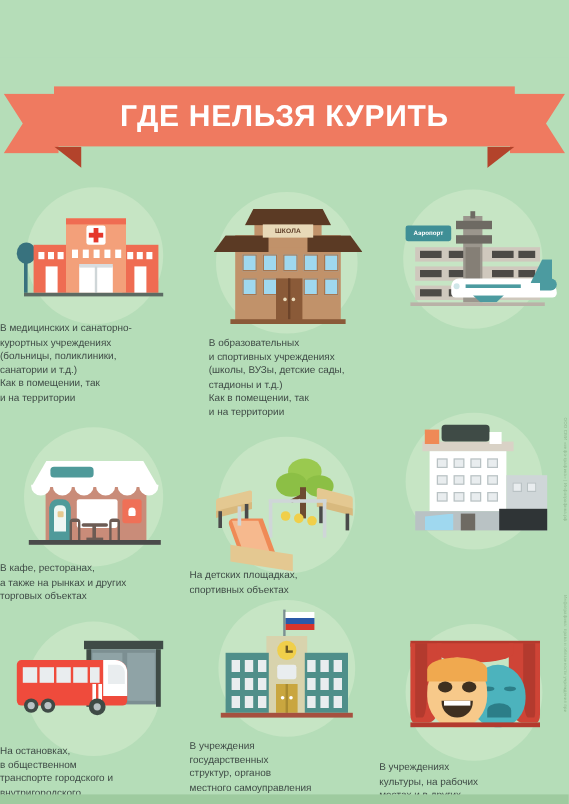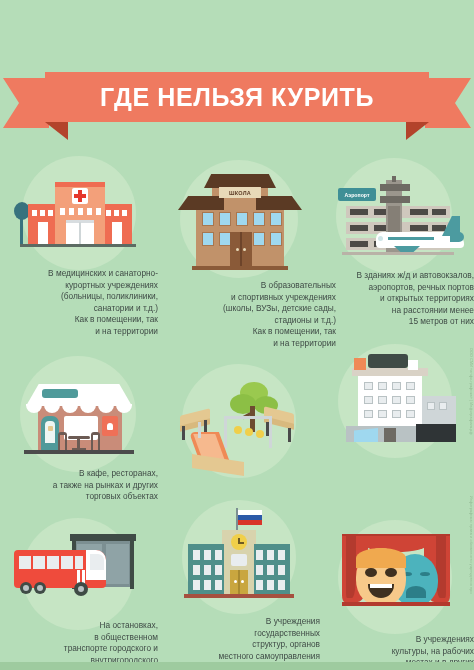--- a/index.html
+++ b/index.html
@@ -34,21 +34,21 @@
     white-space: nowrap;
   }
 
   
   .cell { position: absolute; }
   .circle {
     position: absolute; border-radius: 50%; background: #c6e5c4;
   }
   .art { position: absolute; }
   .caption {
-    position: absolute; text-align: right;
+    position: absolute; text-align: left;
     color: #3f4b46; font-size: 8.3px; line-height: 11.6px;
     white-space: pre-line;
   }
 
   
   .r { position: absolute; }
 
   
   .footer {
     position: absolute; left: 0; bottom: 0; width: 474px; height: 56px;
@@ -200,25 +200,20 @@
 
       <div class="r" style="left:52px;top:56px;width:88px;height:16px;background:#ffffff;border-radius:14px 26px 8px 8px;"></div>
       <div class="r" style="left:118px;top:40px;width:18px;height:20px;background:#4c9ba0;clip-path:polygon(55% 0,100% 0,100% 100%,0 100%);"></div>
       <div class="r" style="left:126px;top:56px;width:14px;height:10px;background:#4c9ba0;border-radius:0 8px 8px 0;"></div>
       <div class="r" style="left:64px;top:61px;width:46px;height:3px;background:#4c9ba0;"></div>
       <div class="r" style="left:70px;top:70px;width:26px;height:6px;background:#4c9ba0;clip-path:polygon(0 0,100% 0,75% 100%,25% 100%);"></div>
       <div class="r" style="left:54px;top:60px;width:5px;height:5px;background:#cfe6e8;border-radius:50%;"></div>
 
       <div class="r" style="left:18px;top:76px;width:112px;height:3px;background:#b9b2a7;"></div>
     </div>
-    <div class="caption" style="left:0;top:112px;width:158px;">В зданиях ж/д и автовокзалов,
-аэропортов, речных портов
-и открытых территориях
-на расстоянии менее
-15 метров от них</div>
   </div>
 
   <div class="cell" style="left:0;top:308px;width:158px;height:160px;">
     <div class="circle" style="left:20px;top:0;width:116px;height:116px;"></div>
     <div class="art" style="left:14px;top:10px;width:130px;height:100px;">
 
       <div class="r" style="left:24px;top:38px;width:84px;height:46px;background:#c98c79;"></div>
 
       <div class="r" style="left:12px;top:18px;width:106px;height:22px;background:#ffffff;clip-path:polygon(12% 0,88% 0,100% 100%,0 100%);"></div>
       <div class="r" style="left:28px;top:23px;width:36px;height:9px;background:#4f9a9a;border-radius:3px;"></div>
@@ -279,20 +274,22 @@
       <div class="r" style="left:101px;top:44px;width:3px;height:32px;background:#cfd6d8;"></div>
       <div class="r" style="left:66px;top:54px;width:8px;height:8px;background:#f0cf4a;border-radius:50%;"></div>
       <div class="r" style="left:77px;top:56px;width:8px;height:8px;background:#f0cf4a;border-radius:50%;"></div>
       <div class="r" style="left:88px;top:58px;width:8px;height:8px;background:#f0cf4a;border-radius:50%;"></div>
 
       <div class="r" style="left:26px;top:60px;width:30px;height:28px;background:#ef8a56;transform:skewX(20deg);border-radius:6px 0 0 0;"></div>
       <div class="r" style="left:30px;top:62px;width:22px;height:26px;background:#f6b98e;transform:skewX(20deg);"></div>
       <div class="r" style="left:24px;top:86px;width:52px;height:14px;background:#e4c891;transform:skewY(9deg);"></div>
       <div class="r" style="left:30px;top:50px;width:3px;height:16px;background:#cfd6d8;"></div>
     </div>
+    <div class="caption" style="left:0;top:110px;width:162px;">На детских площадках,
+спортивных объектах</div>
   </div>
 
   <div class="cell" style="left:316px;top:296px;width:158px;height:140px;">
     <div class="circle" style="left:22px;top:0;width:114px;height:114px;"></div>
     <div class="art" style="left:16px;top:4px;width:128px;height:98px;">
 
       <div class="r" style="left:20px;top:20px;width:76px;height:8px;background:#d9d2c6;"></div>
       <div class="r" style="left:36px;top:6px;width:40px;height:14px;background:#3f4b46;border-radius:3px;"></div>
       <div class="r" style="left:22px;top:10px;width:12px;height:12px;background:#ef8a56;"></div>
       <div class="r" style="left:76px;top:12px;width:10px;height:10px;background:#ffffff;"></div>

